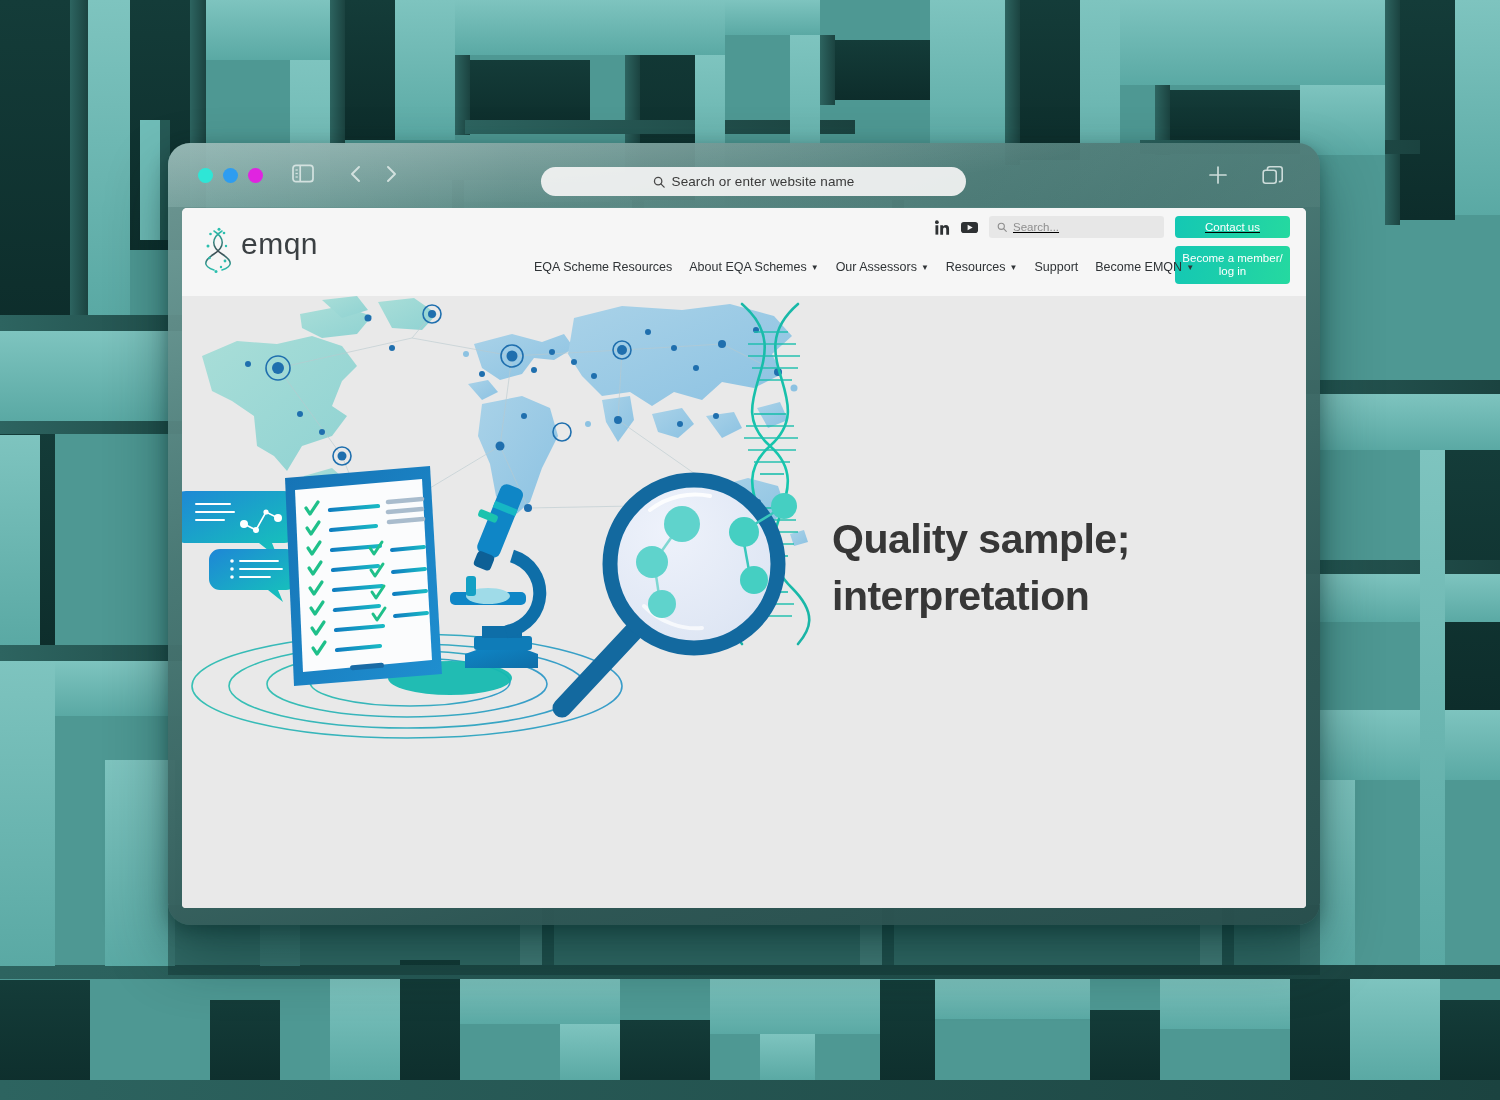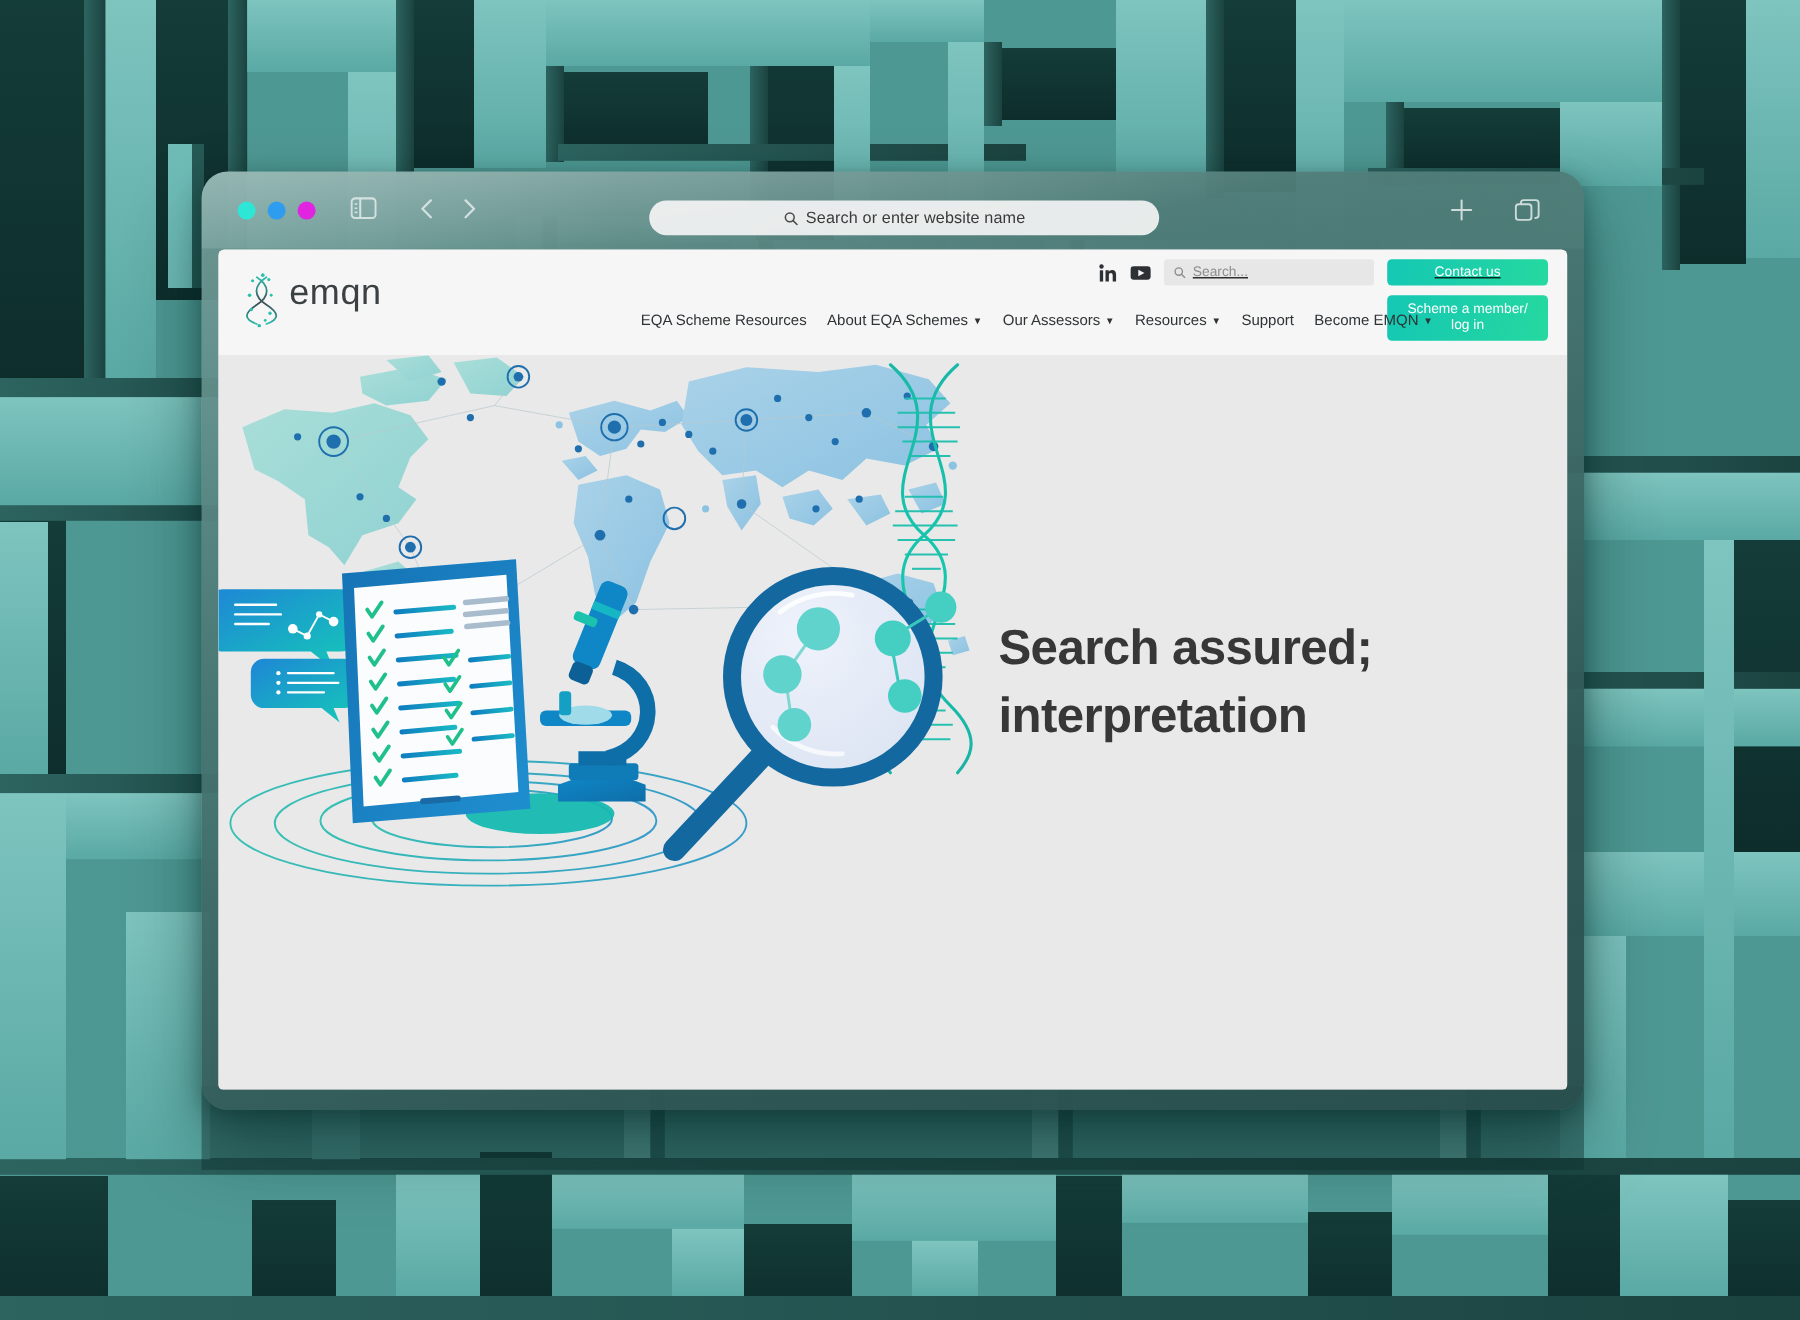--- a/index.html
+++ b/index.html
@@ -90,21 +90,21 @@
   .social { color: #2e3133; cursor: pointer; line-height: 0; }
   #site-search {
     width: 175px; height: 22px;
     background: #e7e7e7; border-radius: 3px;
     display: flex; align-items: center; gap: 6px; padding: 0 8px;
     cursor: text;
   }
   #site-search .ph { font-size: 11.5px; color: #8e8e8e; }
 
   .cta {
-    width: 134px; border-radius: 4px;
+    width: 115px; border-radius: 4px;
     color: #ffffff; text-align: center;
     background: linear-gradient(100deg, #14c8b4 0%, #1ed0a8 55%, #25d9a0 100%);
     cursor: pointer; border: none;
     font-family: "Liberation Sans", sans-serif;
   }
   #contact-us { height: 22px; line-height: 22px; font-size: 11.5px; }
   #become-member {
     position: absolute; right: 16px; top: 38px;
     height: 38px; font-size: 11.5px; line-height: 13px;
     display: flex; align-items: center; justify-content: center;
@@ -385,21 +385,21 @@
             </svg>
           </span>
           <span class="ph">Search...</span>
         </div>
 
         <button class="cta" id="contact-us">Contact us</button>
       </div>
 
       <button class="cta" id="become-member">
         <span style="display:block">
-          <span style="display:block">Scheme a member/</span>
+          <span style="display:block">Become a member/</span>
           <span style="display:block">log in</span>
         </span>
       </button>
 
       <nav id="mainnav">
         <div class="navitem">
           <span>EQA Scheme Resources</span>
         </div>
         <div class="navitem">
           <span>About EQA Schemes</span>
@@ -707,18 +707,18 @@
             <g fill="#45cfc2">
               <circle cx="562" cy="236" r="15"></circle>
               <circle cx="572" cy="284" r="14"></circle>
               <circle cx="602" cy="210" r="13"></circle>
             </g>
           </g>
         </svg>
       </div>
 
       <div id="headline">
-        <div>Search assured;</div>
+        <div>Quality sample;</div>
         <div>interpretation</div>
       </div>
     </div>
   </div>
 </div>
 
 </body></html>

